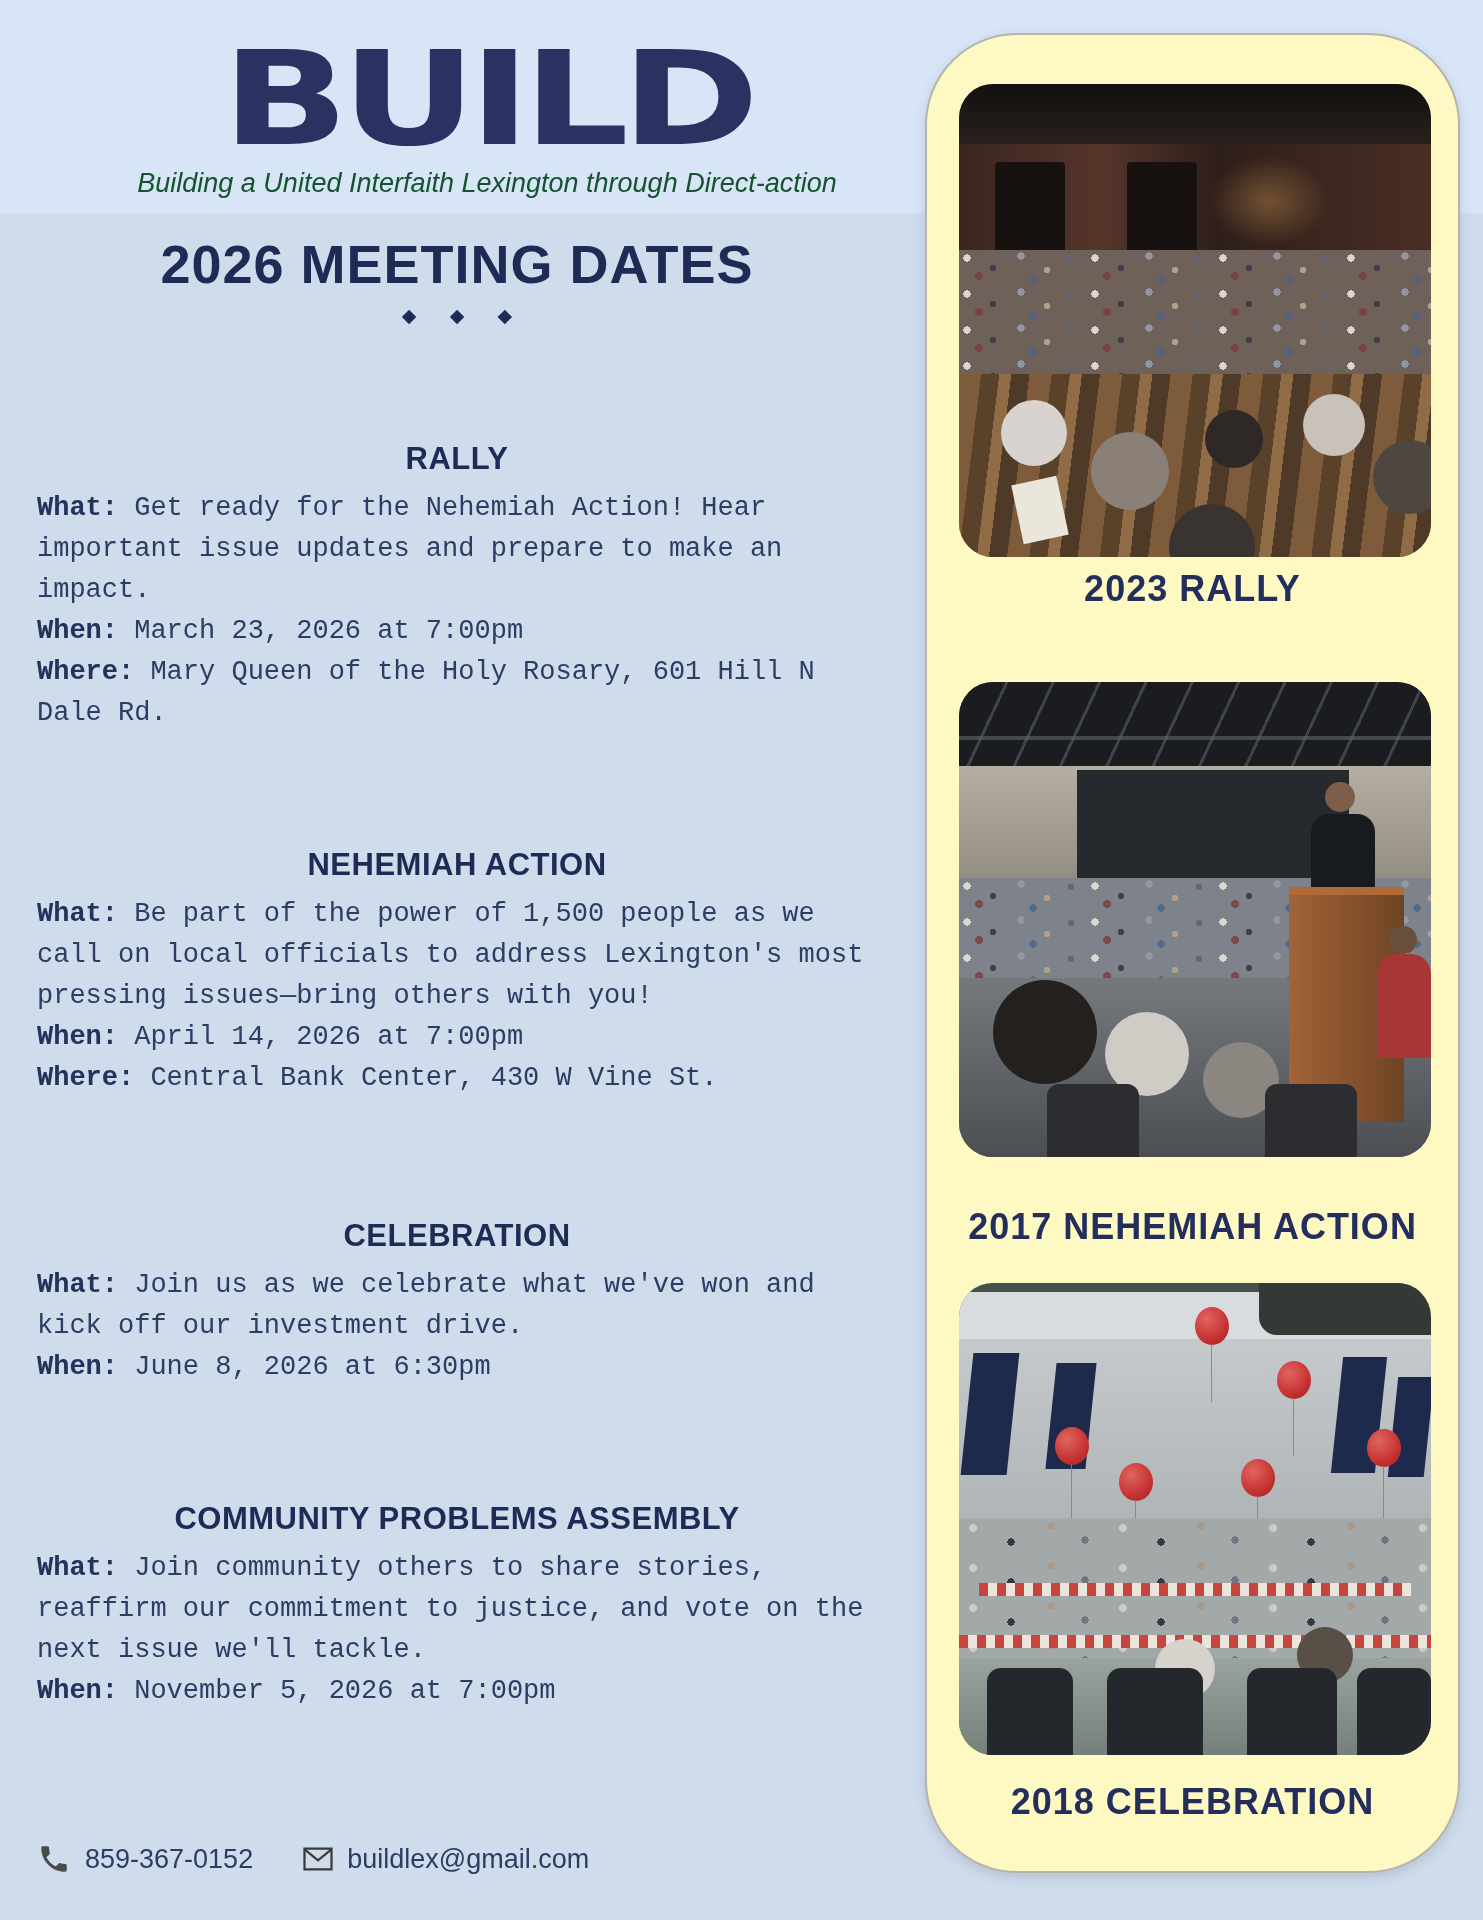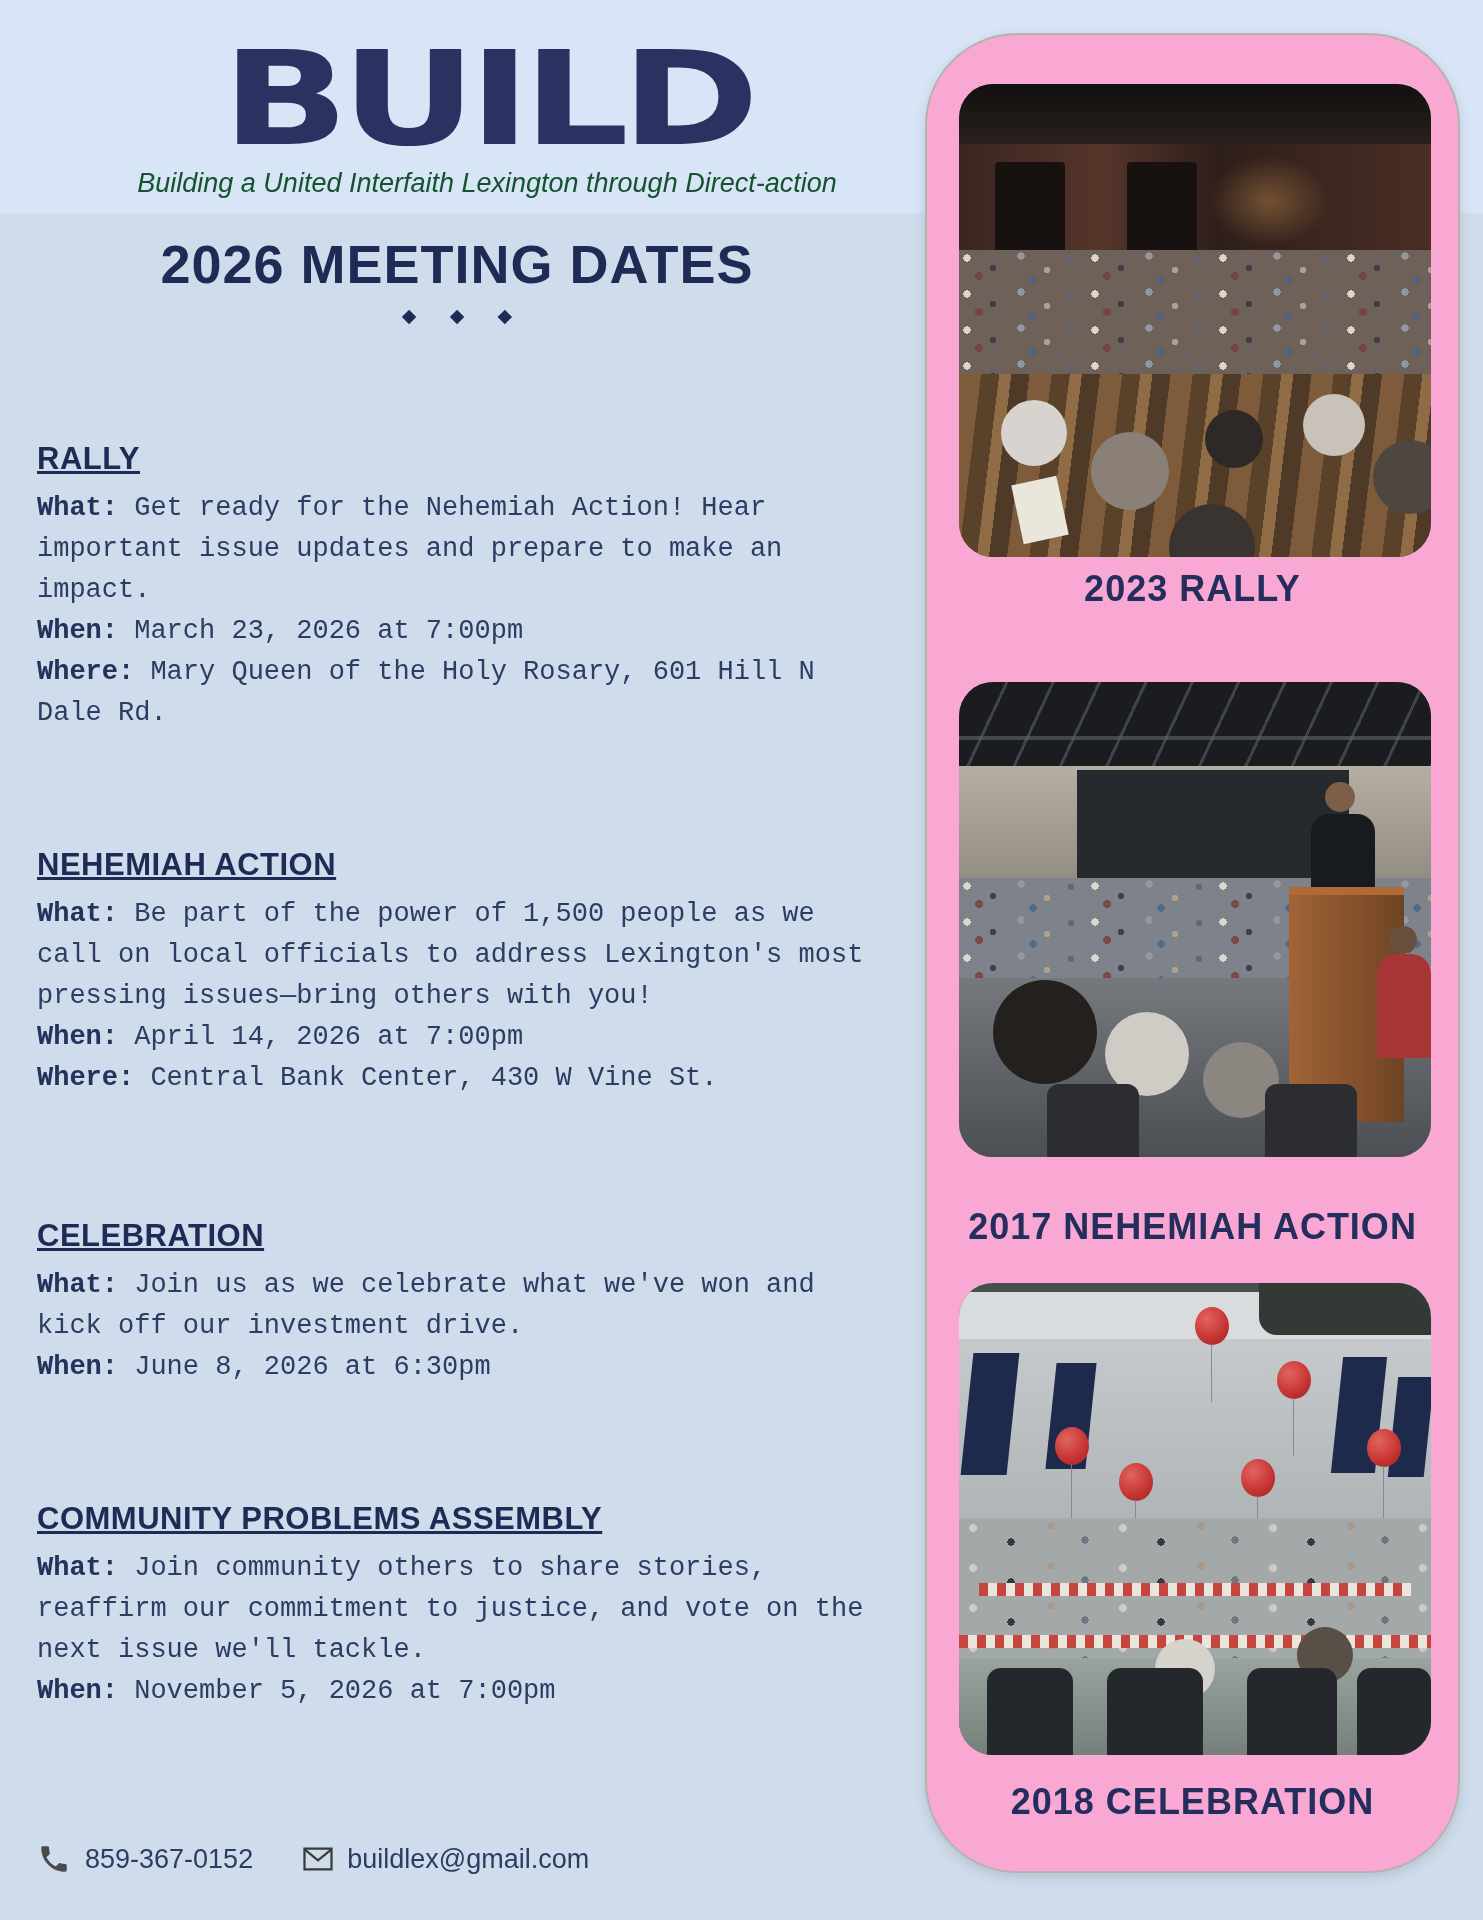--- a/index.html
+++ b/index.html
@@ -51,45 +51,44 @@
   .ornament {
     margin-top:10px;
     text-align:center;
     font-size:19px; line-height:24px;
     color:#1f2b55;
     letter-spacing:14px;
     padding-left:14px;
   }
   .section-title {
     margin-top:112px;
-    text-align:left;
+    text-align:center;
     font-size:31px; line-height:38px;
     font-weight:bold;
     color:#1f2b55;
     letter-spacing:0.5px;
-    text-decoration:underline;
   }
   .section-title.gap-lg { margin-top:118px; }
   .section-body { margin-top:10px; font-size:27px; line-height:41px;font-family:Liberation Mono, monospace; }
   .section-body p { margin:0; }
   .lbl { font-weight:bold; color:#25335c; }
 
   
   .footer {
     position:absolute; left:37px; top:1842px;
     display:flex; align-items:center; gap:14px;
     font-size:27px; color:#2e3c63;
   }
   .footer .gap { width:22px; }
   .footer svg { display:block; }
 
   
   .panel {
     position:absolute; left:925px; top:33px; width:535px; height:1840px;
-    background:#f9a8d4;
+    background:#fef9c3;
     border:2px solid #b5b3aa;
     border-radius:92px;
     box-shadow:0 4px 12px rgba(60,70,90,0.18);
   }
   .photo {
     position:absolute; left:32px; width:472px;
     border-radius:34px; overflow:hidden;
     background:#6e6159;
   }
   .photo > div { position:absolute; }

